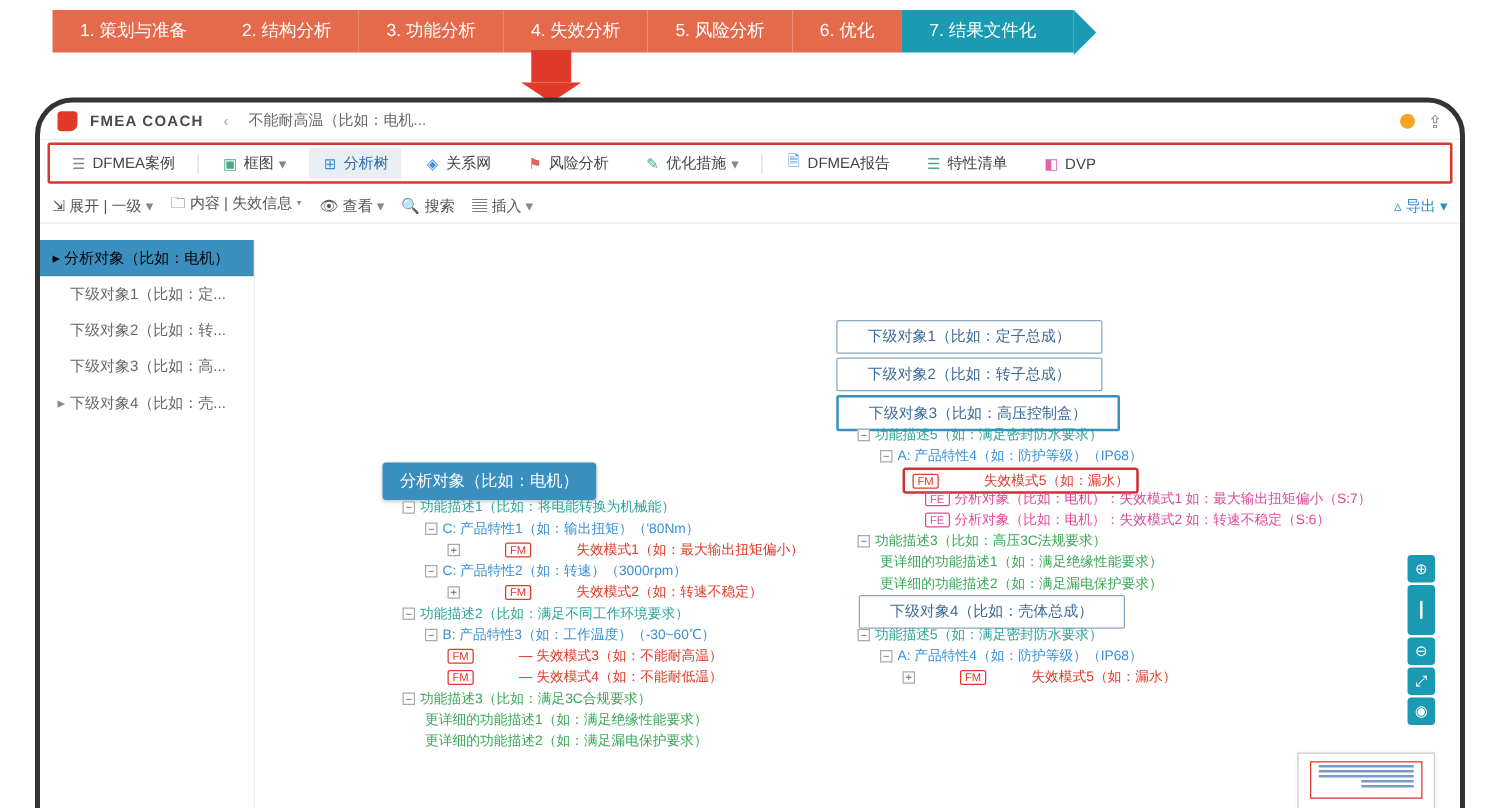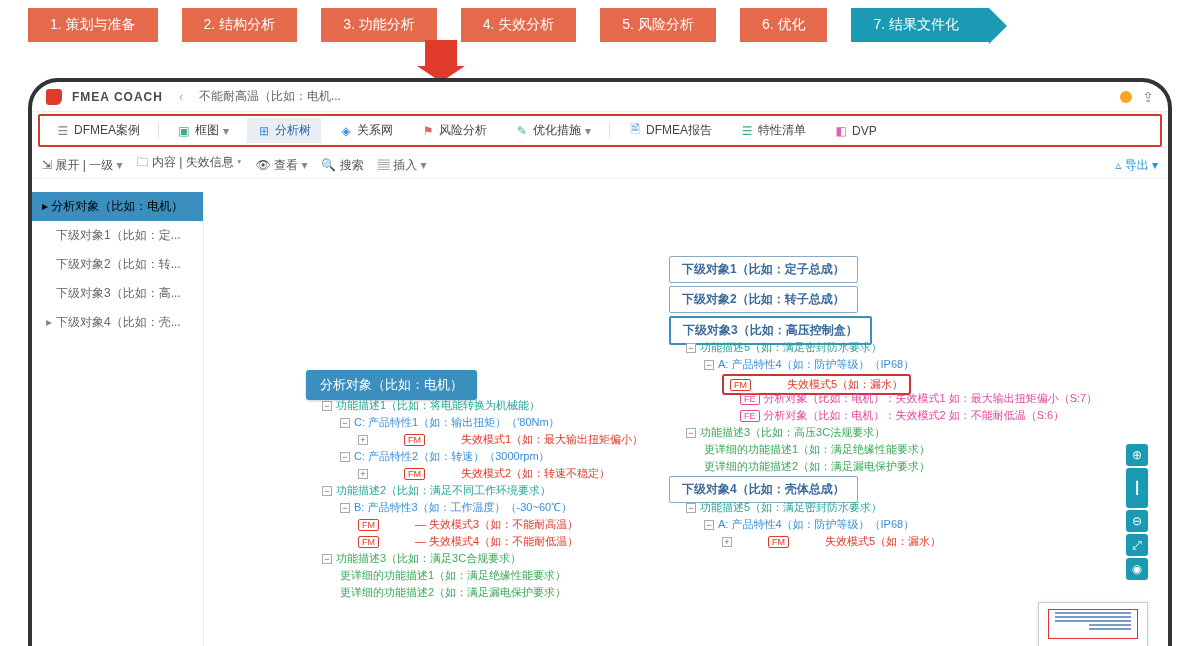--- a/index.html
+++ b/index.html
@@ -1,19 +1,19 @@
 <!DOCTYPE html>
 <html><head>
 <meta charset="utf-8">
 <style>
 * { margin: 0; padding: 0; box-sizing: border-box; }
 body { font-family: "Microsoft YaHei", -apple-system, sans-serif; font-size: 12px; color: #333; background: #fff; -webkit-font-smoothing: antialiased; }
 
 
-.steps { display: flex; gap: 24px; padding: 8px 28px; align-items: center; }
+.steps { display: flex; gap: 0; padding: 8px 42px; align-items: center; }
 .step { background: #e56a4c; color: #fff; padding: 8px 22px; font-size: 14px; white-space: nowrap; }
 .step-last { background: #1a9bb3; position: relative; padding-right: 30px; }
 .step-last::after { content:""; position:absolute; right:-18px; top:0; border-left:18px solid #1a9bb3; border-top:18px solid transparent; border-bottom:18px solid transparent; height:0; width:0; }
 
 
 .arrow-down { width: 32px; height: 26px; background:#e03a2a; margin:0 auto; position:relative; margin-top:-2px; }
 .arrow-down::after { content:""; position:absolute; bottom:-16px; left:-8px; border-left:24px solid transparent; border-right:24px solid transparent; border-top:16px solid #e03a2a; }
 .arrow-wrap { position:absolute; left:425px; top:42px; }
 
 
@@ -46,21 +46,21 @@
 .side-head { background:#3b8fbf; color:#000000; padding:6px 10px; display:flex; align-items:center; gap:4px; }
 .side-item { padding:6px 14px 6px 24px; color:#666; white-space:nowrap; overflow:hidden; text-overflow:ellipsis; }
 .side-item.exp { padding-left:14px; }
 .side-caret { display:inline-block; width:10px; color:#888; }
 
 
 .canvas { position:absolute; left:172px; right:0; top:110px; bottom:0; background:#fff; }
 
 
 .node-main { position:absolute; background:#3b8fbf; color:#fff; padding:6px 14px; border-radius:3px; font-size:13px; box-shadow:0 1px 3px rgba(0,0,0,.2); }
-.node-sub { position:absolute; border:1px solid #8aa8c2; color:#3a6a9a; padding:4px 12px; border-radius:2px; font-size:12px; background:#fff;font-weight:bold; }
+.node-sub { position:absolute; border:1px solid #8aa8c2; color:#3a6a9a; padding:4px 24px; border-radius:2px; font-size:12px; background:#fff; }
 .node-sub.sel { border:2px solid #3b8fbf; }
 
 .row { position:absolute; font-size:11px; white-space:nowrap; display:flex; align-items:center; gap:4px; }
 .row .pm { display:inline-block; width:10px; height:10px; border:1px solid #aaa; color:#666; font-size:9px; line-height:9px; text-align:center; background:#fff; }
 .row .tag { display:inline-block; padding:0 3px; border:1px solid currentColor; border-radius:2px; font-size:9px; }
 .c-teal { color:#2aa59a; }
 .c-blue { color:#3a8fd6; }
 .c-red { color:#e03a2a;gap:36px; }
 .c-green { color:#3aa858; }
 .c-pink { color:#e04a9a; }
@@ -243,34 +243,34 @@
         <div class="row c-red border-red" style="left: 518px; top: 182px;">
           <span class="tag">FM</span>
           <span>失效模式5（如：漏水）</span>
         </div>
         <div class="row c-pink" style="left: 536px; top: 199px;">
           <span class="tag">FE</span>
           <span>分析对象（比如：电机）：失效模式1 如：最大输出扭矩偏小（S:7）</span>
         </div>
         <div class="row c-pink" style="left: 536px; top: 216px;">
           <span class="tag">FE</span>
-          <span>分析对象（比如：电机）：失效模式2 如：不能耐低温（S:6）</span>
+          <span>分析对象（比如：电机）：失效模式2 如：转速不稳定（S:6）</span>
         </div>
         <div class="row c-green" style="left: 482px; top: 233px;">
           <span class="pm">−</span>
           <span>功能描述3（比如：高压3C法规要求）</span>
         </div>
         <div class="row c-green" style="left: 500px; top: 250px;">
           <span>更详细的功能描述1（如：满足绝缘性能要求）</span>
         </div>
         <div class="row c-green" style="left: 500px; top: 267px;">
           <span>更详细的功能描述2（如：满足漏电保护要求）</span>
         </div>
       </div>
-    <div class="node-sub" style="left:465px; top:284px;">下级对象4（比如：壳体总成）</div>
+    <div class="node-sub" style="left:483px; top:284px;">下级对象4（比如：壳体总成）</div>
     <div id="right4-rows">
         <div class="row c-teal" style="left: 482px; top: 308px;">
           <span class="pm">−</span>
           <span>功能描述5（如：满足密封防水要求）</span>
         </div>
         <div class="row c-blue" style="left: 500px; top: 325px;">
           <span class="pm">−</span>
           <span>A: 产品特性4（如：防护等级）（IP68）</span>
         </div>
         <div class="row c-red" style="left: 518px; top: 342px;">

